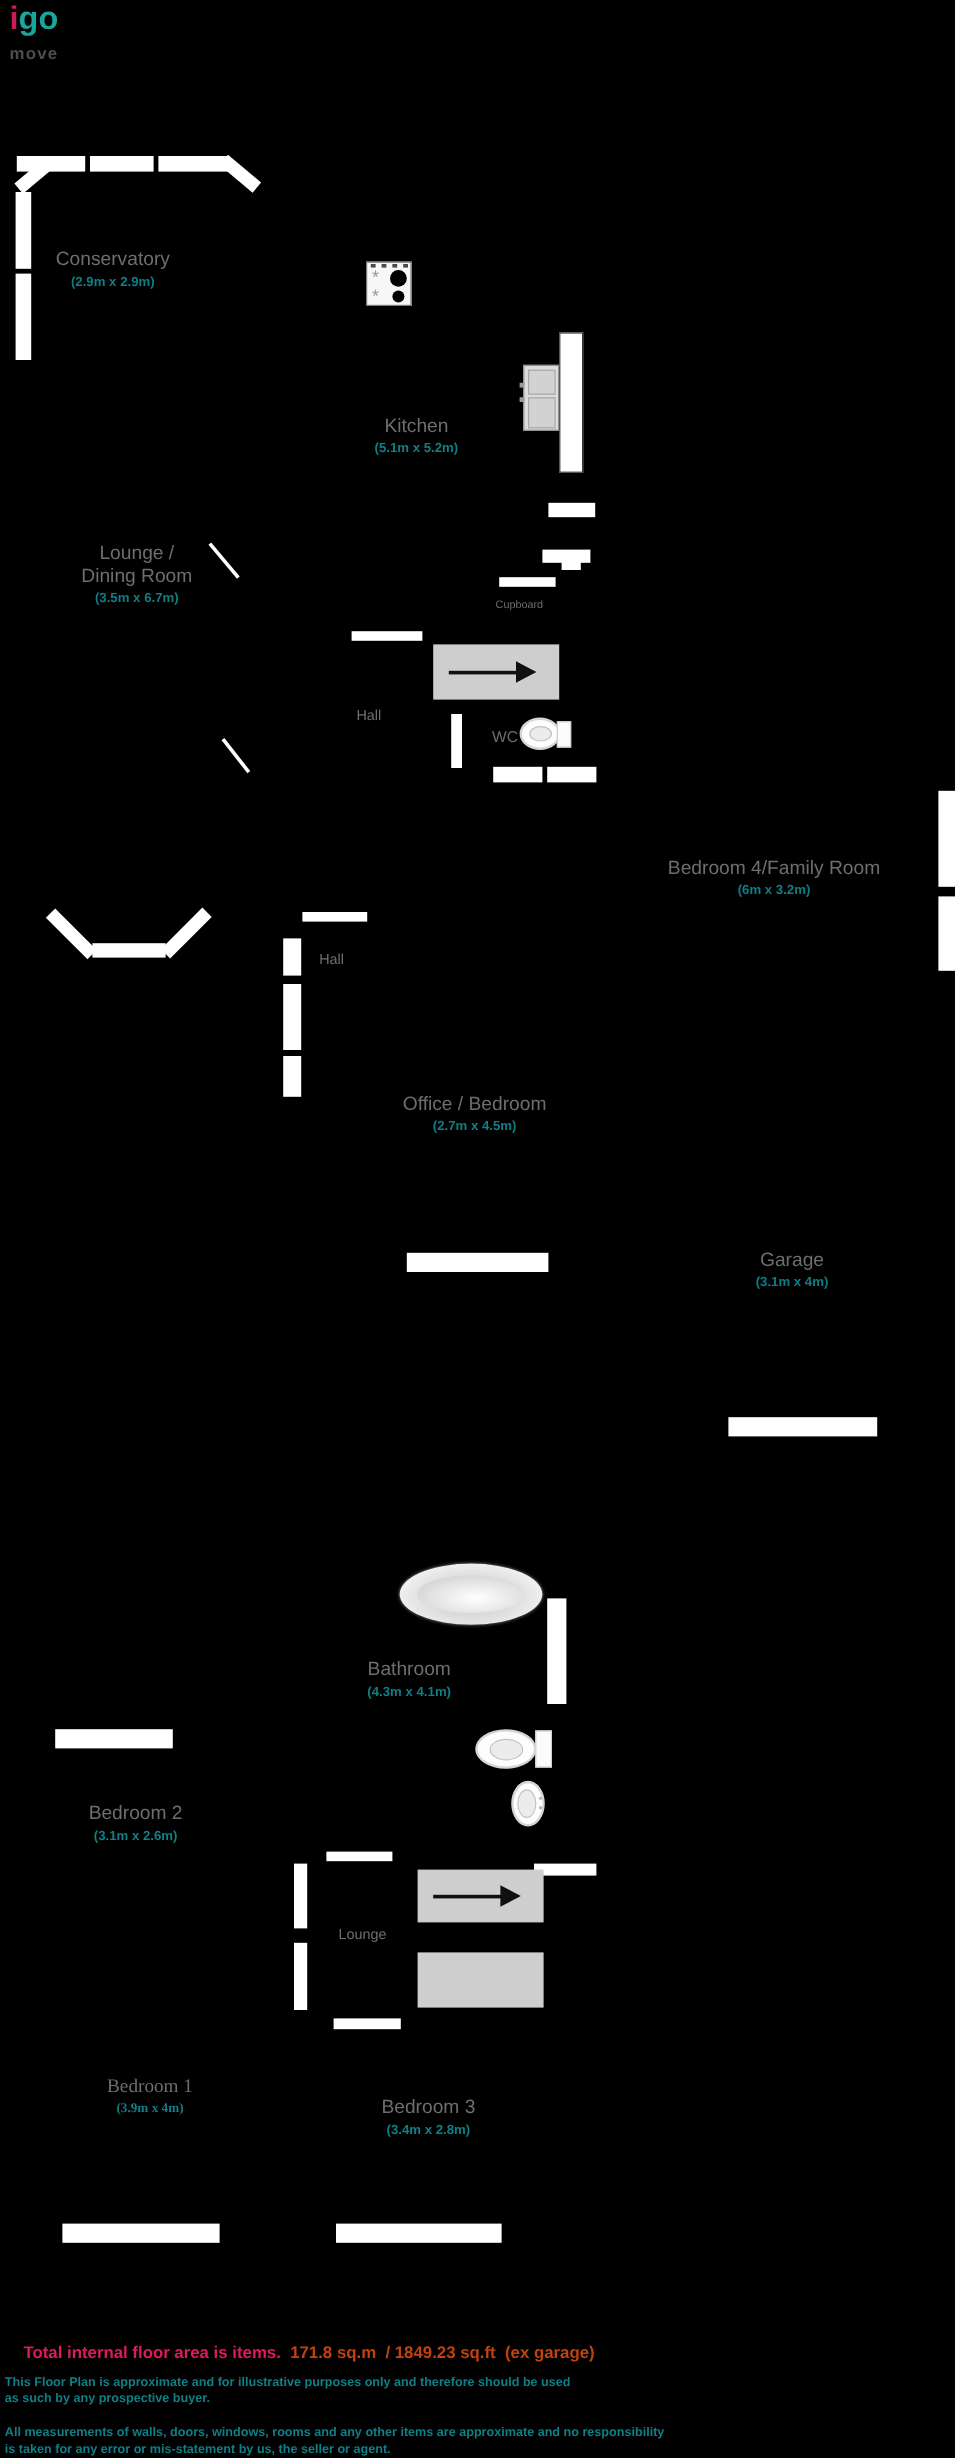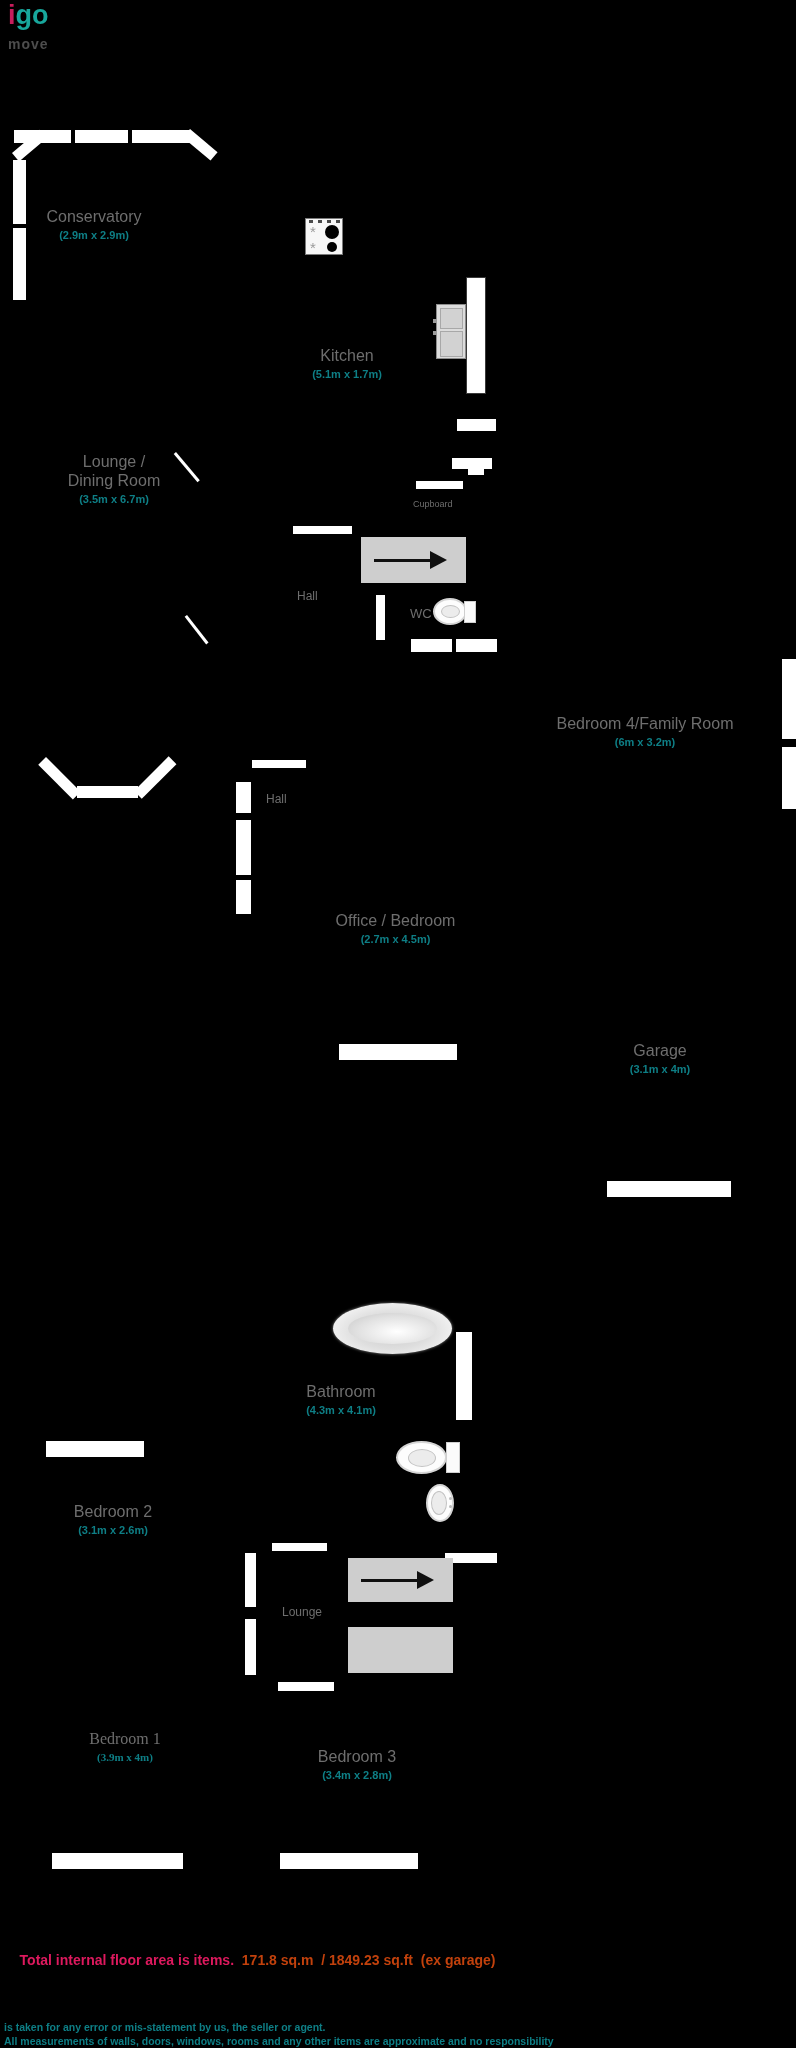--- a/index.html
+++ b/index.html
@@ -118,21 +118,21 @@
   <div class="small-label" style="left:266px;top:792px;font-size:12px;">Hall</div>
   <div class="wall" style="left:339px;top:1044px;width:118px;height:16px;"></div>
   <div class="wall" style="left:607px;top:1181px;width:124px;height:16px;"></div>
 
   <div class="room-label" style="left:24px;top:207px;width:140px;">
     <div class="name">Conservatory</div>
     <div class="dims">(2.9m x 2.9m)</div>
   </div>
   <div class="room-label" style="left:277px;top:346px;width:140px;">
     <div class="name">Kitchen</div>
-    <div class="dims">(5.1m x 1.7m)</div>
+    <div class="dims">(5.1m x 5.2m)</div>
   </div>
   <div class="room-label" style="left:44px;top:452px;width:140px;">
     <div class="name">Lounge /</div>
     <div class="name">Dining Room</div>
     <div class="dims">(3.5m x 6.7m)</div>
   </div>
   <div class="room-label" style="left:535px;top:714px;width:220px;">
     <div class="name">Bedroom 4/Family Room</div>
     <div class="dims">(6m x 3.2m)</div>
   </div>
@@ -187,18 +187,22 @@
     <div class="dims">(3.9m x 4m)</div>
   </div>
   <div class="room-label" style="left:297px;top:1747px;width:120px;">
     <div class="name">Bedroom 3</div>
     <div class="dims">(3.4m x 2.8m)</div>
   </div>
 
   <div class="total-line">
     <span class="total-label">Total internal floor area is items.</span><span class="total-value">  171.8 sq.m  / 1849.23 sq.ft  (ex garage)</span>
   </div>
+  <div class="disclaimer" style="left:4px;top:1978px;">
+    <div>This Floor Plan is approximate and for illustrative purposes only and therefore should be used</div>
+    <div>as such by any prospective buyer.</div>
+  </div>
   <div class="disclaimer" style="left:4px;top:2020px;">
+    <div>All measurements of walls, doors, windows, rooms and any other items are approximate and no responsibility</div>
     <div>is taken for any error or mis-statement by us, the seller or agent.</div>
-    <div>All measurements of walls, doors, windows, rooms and any other items are approximate and no responsibility</div>
   </div>
 
 </div>
 
 </body></html>

